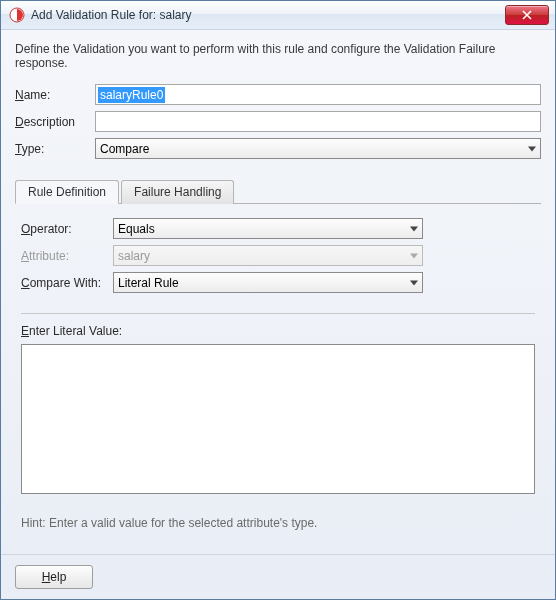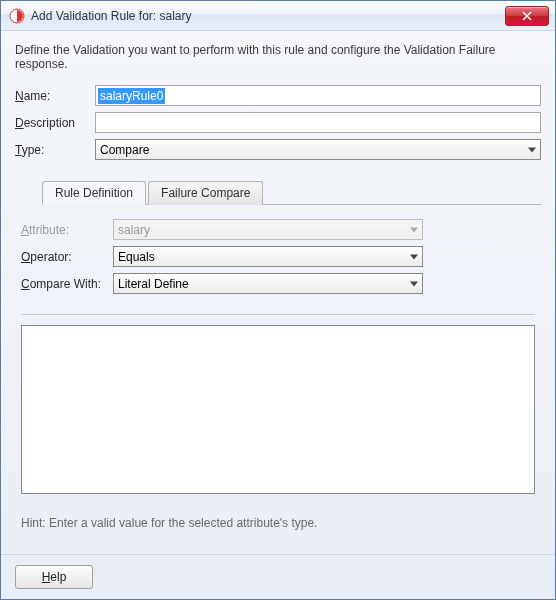--- a/index.html
+++ b/index.html
@@ -117,21 +117,20 @@
   .combo.disabled {
     color: #9a9a9a;
     border-color: #bcbcbc;
     background: linear-gradient(to bottom,#f6f6f6,#eee);
   }
   .combo.disabled .arrow { border-top-color:#aaa; }
   .tabstrip {
     margin-top: 14px;
     display: flex;
     border-bottom: 1px solid #b5b5b5;
-    margin-left: 27px;
   }
   .tab {
     padding: 4px 12px;
     border: 1px solid #b5b5b5;
     border-bottom: none;
     background: linear-gradient(to bottom,#f5f5f5,#e3e3e3);
     margin-right: 2px;
     position: relative;
     top: 1px;
     border-radius: 3px 3px 0 0;
@@ -230,51 +229,52 @@
     <div class="form-row">
       <label><span class="mn">T</span>ype:</label>
       <div class="combo">
         <span>Compare</span>
         <span class="arrow"></span>
       </div>
     </div>
 
     <div class="tabstrip">
       <div class="tab active">Rule Definition</div>
-      <div class="tab">Failure Compare</div>
+      <div class="tab">Failure Handling</div>
     </div>
 
     <div class="tabbody">
+
+      <div class="form-row">
+        <label><span class="mn">O</span>perator:</label>
+        <div class="combo">
+          <span>Equals</span>
+          <span class="arrow"></span>
+        </div>
+      </div>
 
       <div class="form-row">
         <label class="attr-label disabled"><span class="mn">A</span>ttribute:</label>
         <div class="combo disabled">
           <span>salary</span>
           <span class="arrow"></span>
         </div>
       </div>
 
       <div class="form-row">
-        <label><span class="mn">O</span>perator:</label>
+        <label><span class="mn">C</span>ompare With:</label>
         <div class="combo">
-          <span>Equals</span>
+          <span>Literal Rule</span>
           <span class="arrow"></span>
         </div>
       </div>
 
-      <div class="form-row">
-        <label><span class="mn">C</span>ompare With:</label>
-        <div class="combo">
-          <span>Literal Define</span>
-          <span class="arrow"></span>
-        </div>
-      </div>
-
       <hr class="sep">
 
+      <div class="sec-label"><span class="mn">E</span>nter Literal Value:</div>
       <textarea class="literal-area" value="" style=""></textarea>
 
       <div class="hint">Hint: Enter a valid value for the selected attribute's type.</div>
     </div>
 
   </div>
 
   <div class="buttonbar">
     <div class="btn"><span class="mn">H</span>elp</div>
     <div class="spacer"></div>

